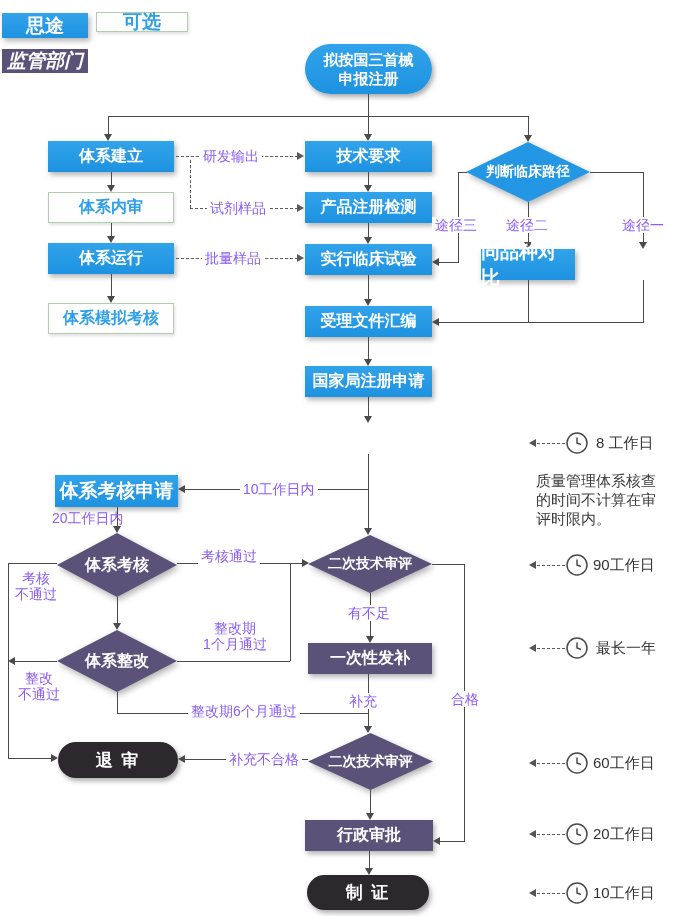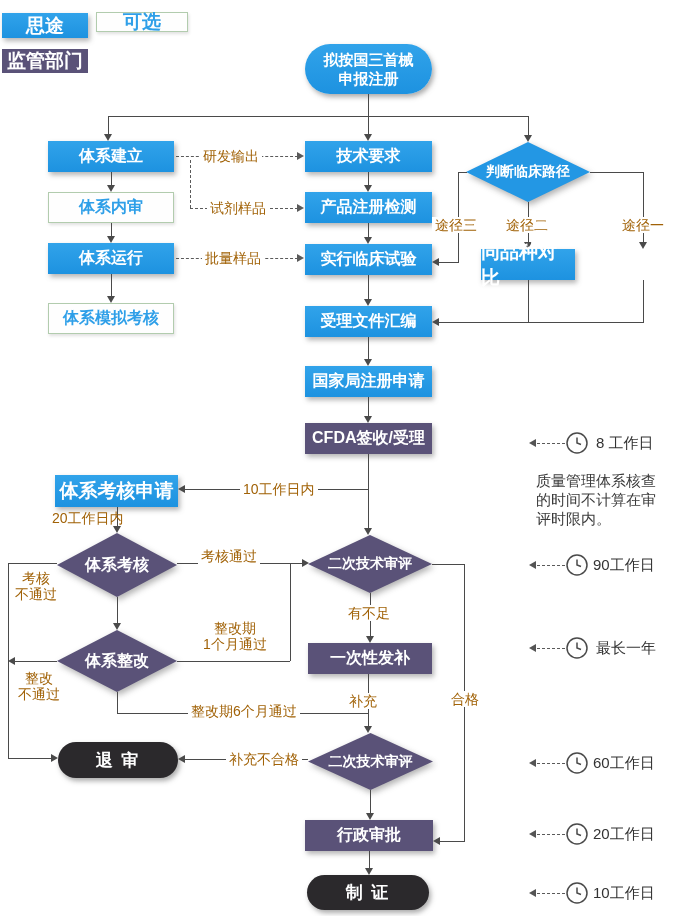--- a/index.html
+++ b/index.html
@@ -18,35 +18,35 @@
        display:flex;align-items:center;justify-content:center;color:#fff;font-weight:bold;}
   .dia.b{background:#2397e4;} .dia.p{background:#5a5278;}
   .f14{font-size:14px;} .f15{font-size:19px;}
   .ln{position:absolute;background:#4a4a4a;}
   .dshh{position:absolute;height:0;border-top:1px dashed #5a5a5a;}
   .dshv{position:absolute;width:0;border-left:1px dashed #5a5a5a;}
   .arr{position:absolute;width:0;height:0;}
   .aD{border-left:4px solid transparent;border-right:4px solid transparent;border-top:7px solid #4a4a4a;}
   .aL{border-top:4px solid transparent;border-bottom:4px solid transparent;border-right:7px solid #4a4a4a;}
   .aR{border-top:4px solid transparent;border-bottom:4px solid transparent;border-left:7px solid #4a4a4a;}
-  .lbl{position:absolute;font-size:14px;color:#a16207;line-height:16px;white-space:nowrap;}
+  .lbl{position:absolute;font-size:14px;color:#8b5cf6;line-height:16px;white-space:nowrap;}
   .wbg{background:#fff;padding:0 3px;}
   .pre{white-space:pre-line;text-align:center;}
   .timer-label{position:absolute;font-size:15px;color:#333;}
   .note{position:absolute;font-size:15px;line-height:19px;color:#3b3b3b;width:132px;}
   .clock{position:absolute;}
 </style>
 </head>
 <body>
 
 <div id="stage">
 
   <div class="box blue f15" style="left:2px;top:13px;width:86px;height:25px;">思途</div>
   <div class="box opt f15" style="left:96px;top:12px;width:92px;height:20px;">可选</div>
-  <div class="box f15" style="left:2px;top:49px;width:86px;height:24px;background:#5a5278;">监管部门</div>
+  <div class="box f15" style="left:2px;top:49px;width:86px;height:24px;background:#5a5278;font-style:italic;">监管部门</div>
 
   <div class="box startpill pre" style="left:305px;top:44px;width:127px;height:50px;">拟按国三首械
 申报注册</div>
 
   <div class="ln" style="left:368px;top:94px;width:1px;height:22px;"></div>
   <div class="ln" style="left:108px;top:116px;width:421px;height:1px;"></div>
   <div class="ln" style="left:108px;top:116px;width:1px;height:19px;"></div>
   <div class="arr aD" style="left:104px;top:134px;"></div>
   <div class="ln" style="left:368px;top:116px;width:1px;height:19px;"></div>
   <div class="arr aD" style="left:364px;top:134px;"></div>
@@ -62,21 +62,20 @@
   <div class="ln" style="left:111px;top:223px;width:1px;height:14px;"></div>
   <div class="arr aD" style="left:107px;top:236px;"></div>
   <div class="ln" style="left:111px;top:274px;width:1px;height:23px;"></div>
   <div class="arr aD" style="left:107px;top:296px;"></div>
 
   <div class="box blue" style="left:305px;top:141px;width:127px;height:31px;">技术要求</div>
   <div class="box blue" style="left:305px;top:192px;width:127px;height:31px;">产品注册检测</div>
   <div class="box blue" style="left:305px;top:244px;width:127px;height:31px;">实行临床试验</div>
   <div class="box blue" style="left:305px;top:306px;width:127px;height:31px;">受理文件汇编</div>
   <div class="box blue" style="left:305px;top:366px;width:127px;height:31px;">国家局注册申请</div>
-  <div class="box purple" style="left:305px;top:423px;width:127px;height:31px;">CFDA签收/受理</div>
 
   <div class="ln" style="left:368px;top:172px;width:1px;height:14px;"></div>
   <div class="arr aD" style="left:364px;top:185px;"></div>
   <div class="ln" style="left:368px;top:223px;width:1px;height:15px;"></div>
   <div class="arr aD" style="left:364px;top:237px;"></div>
   <div class="ln" style="left:368px;top:275px;width:1px;height:25px;"></div>
   <div class="arr aD" style="left:364px;top:299px;"></div>
   <div class="ln" style="left:368px;top:337px;width:1px;height:23px;"></div>
   <div class="arr aD" style="left:364px;top:359px;"></div>
   <div class="ln" style="left:368px;top:397px;width:1px;height:20px;"></div>

